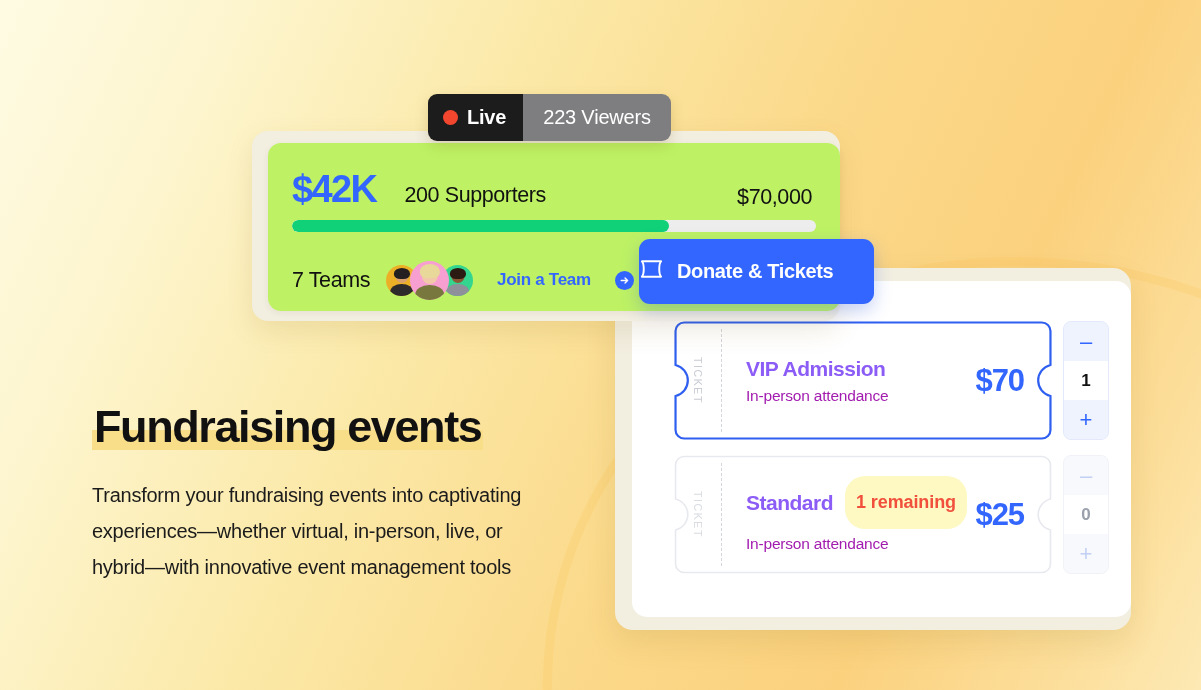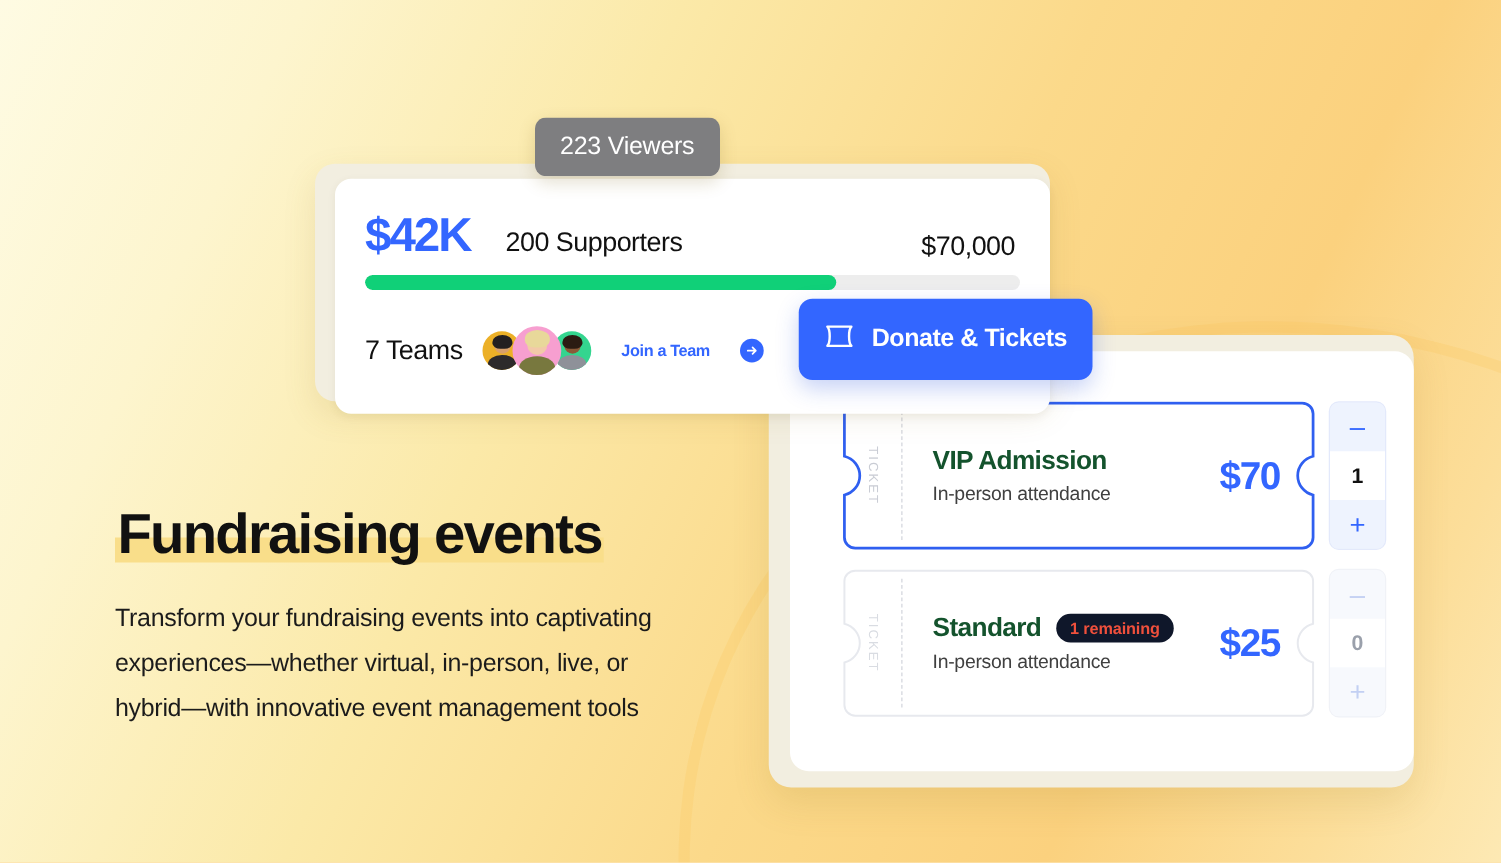--- a/index.html
+++ b/index.html
@@ -138,22 +138,22 @@
     background: #F2EEE0;
     border-radius: 16px;
     box-shadow: 0 10px 26px rgba(140, 110, 30, 0.13);
     z-index: 5;
   }
   .fund-card {
     position: absolute;
     left: 16px;
     top: 12px;
     width: 572px;
-    height: 188px;
-    background: #ffffff;
+    height: 168px;
+    background: #bef264;
     border-radius: 13px;
     box-shadow: 0 2px 7px rgba(90, 70, 15, 0.07);
     padding: 27px 24px 0 24px;
   }
 
   .amount-row {
     display: flex;
     align-items: baseline;
     position: relative;
     height: 40px;
@@ -246,21 +246,21 @@
     border-radius: 50% 50% 40% 40%;
     transform: translateX(-50%);
   }
 
   .join-team {
     display: flex;
     align-items: center;
     gap: 24px;
     margin-left: 24px;
     color: #3366FF;
-    font-size: 13px;
+    font-size: 17px;
     font-weight: 600;
     letter-spacing: -0.3px;
     cursor: pointer;
   }
   .arrow-circle {
     width: 19px; height: 19px;
     border-radius: 50%;
     background: #3366FF;
     display: flex;
     align-items: center;
@@ -277,21 +277,20 @@
     background: #3366FF;
     border: none;
     border-radius: 11px;
     color: #FFFFFF;
     font-family: "Liberation Sans", sans-serif;
     font-size: 20px;
     font-weight: 700;
     letter-spacing: -0.35px;
     display: flex;
     align-items: center;
-    justify-content: center;
     gap: 13px;
     cursor: pointer;
     box-shadow: 0 7px 18px rgba(40, 80, 220, 0.26);
     z-index: 7;
   }
 
   
   .tickets-frame {
     position: absolute;
     left: 615px;
@@ -367,37 +366,37 @@
     padding-left: 24px;
   }
   .ticket-title-line {
     display: flex;
     align-items: center;
     gap: 12px;
   }
   .ticket-title {
     font-size: 21px;
     font-weight: 700;
-    color: #14532d;
+    color: #8b5cf6;
     letter-spacing: -0.5px;
   }
   .remaining-badge {
-    background: #0f172a;
+    background: #fef9c3;
     color: #F0503C;
-    font-size: 13px;
+    font-size: 18px;
     font-weight: 600;
-    padding: 4px 11px;
+    padding: 16px 11px;
     border-radius: 20px;
     letter-spacing: -0.1px;
     white-space: nowrap;
   }
   .ticket-sub {
     margin-top: 6px;
     font-size: 15.5px;
-    color: #404040;
+    color: #a21caf;
     letter-spacing: -0.2px;
   }
   .ticket-price {
     font-size: 31px;
     font-weight: 700;
     color: #3366FF;
     letter-spacing: -1.1px;
     padding-right: 28px;
     flex: 0 0 auto;
   }
@@ -445,20 +444,24 @@
 
   <div class="copy">
     <h1 class="headline">
       <span class="hl-bar"></span>
       <span class="hl-text">Fundraising events</span>
     </h1>
     <p class="body-copy">Transform your fundraising events into captivating experiences—whether virtual, in-person, live, or hybrid—with innovative event management tools</p>
   </div>
 
   <div class="live-badge">
+    <div class="live-left">
+      <span class="live-dot"></span>
+      <span>Live</span>
+    </div>
     <div class="live-right">223 Viewers</div>
   </div>
 
   <div class="fund-frame">
     <div class="fund-card">
 
       <div class="amount-row">
         <span class="amount-raised">$42K</span>
         <span class="supporters">200 Supporters</span>
         <span class="goal">$70,000</span>

